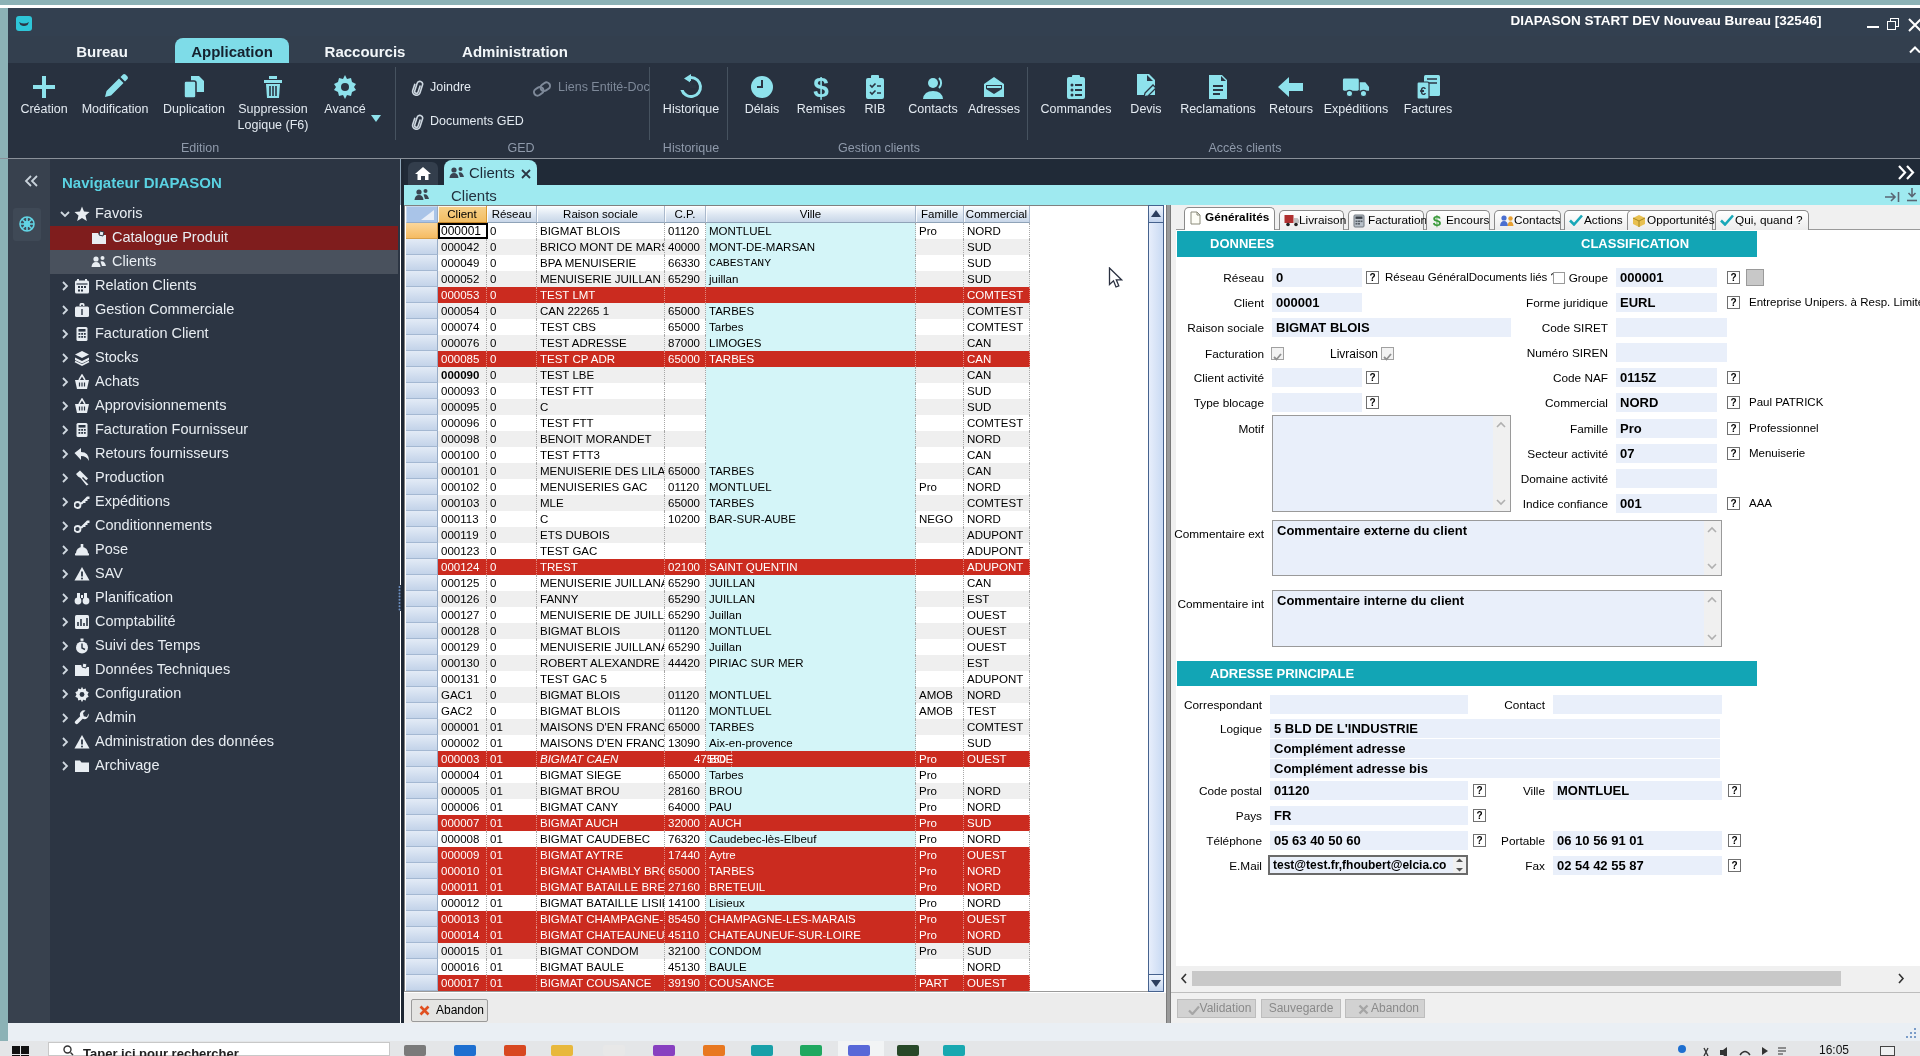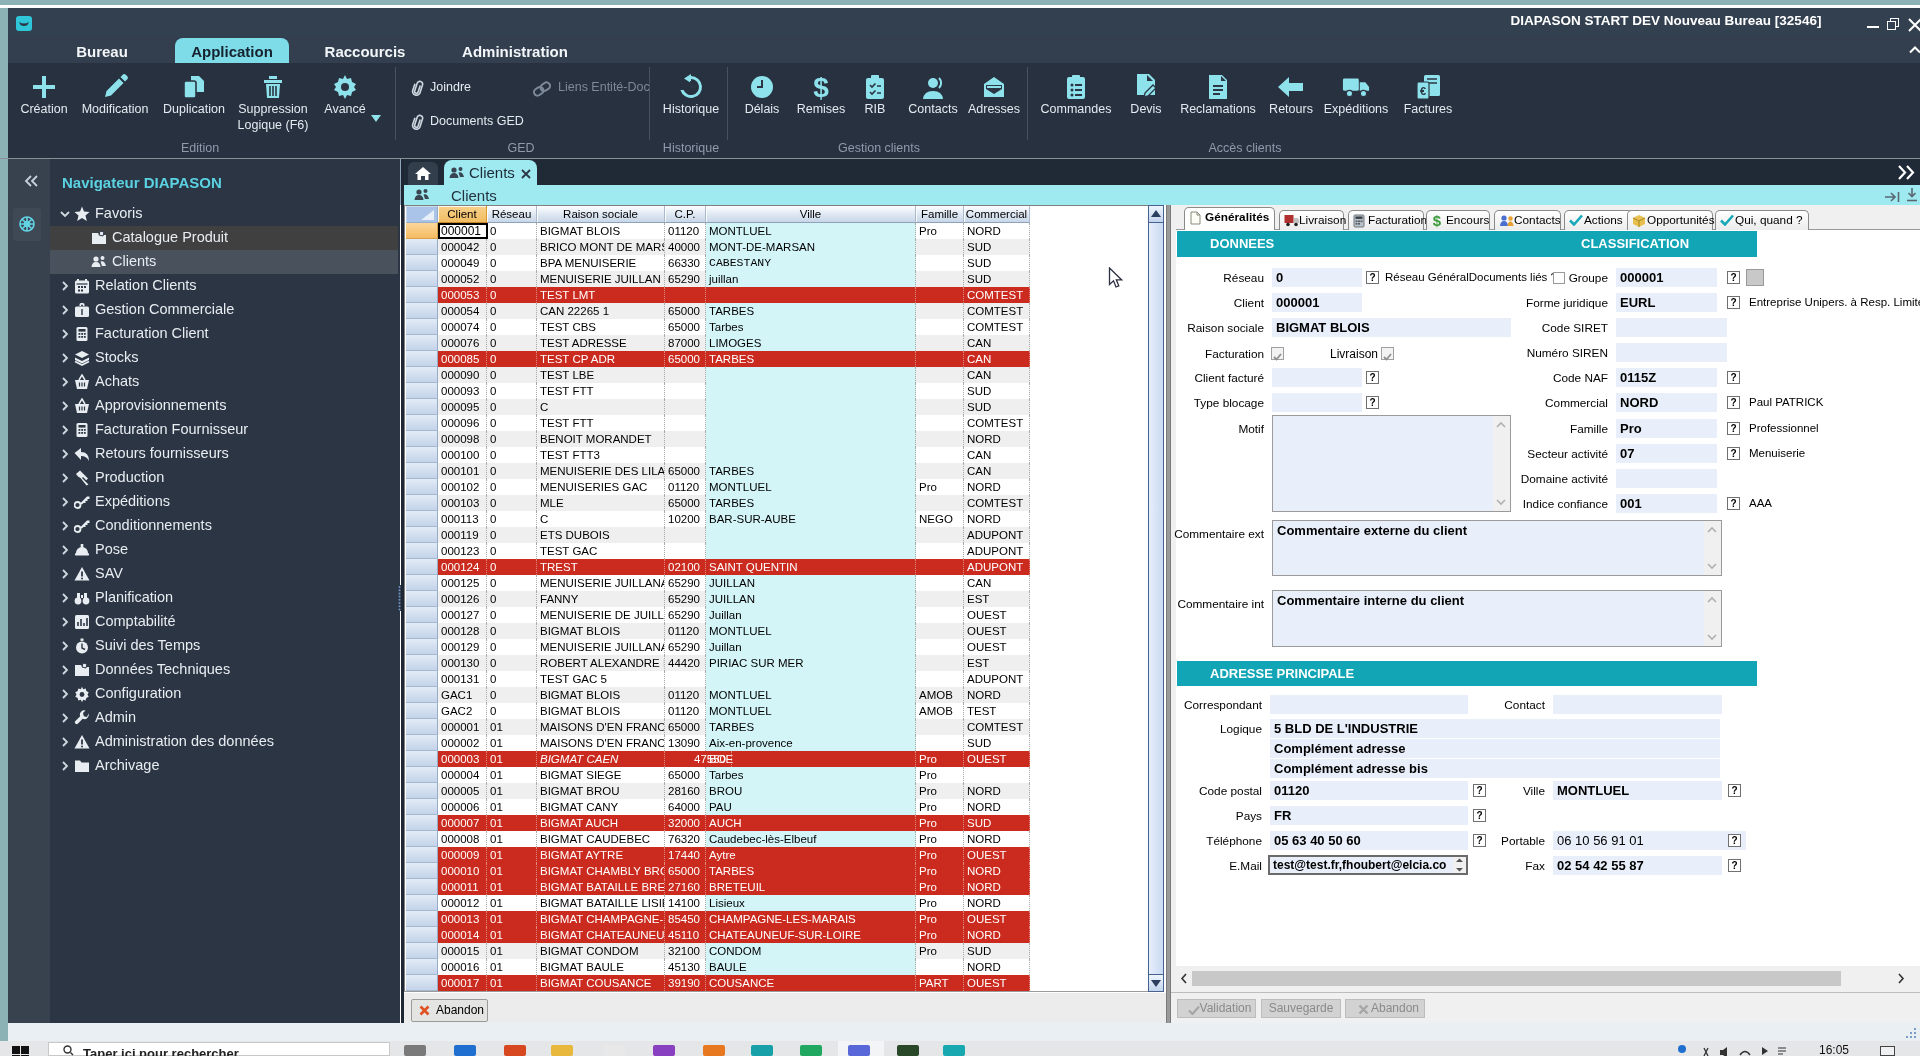--- a/index.html
+++ b/index.html
@@ -240,21 +240,21 @@
     <div class="nav-chev"><svg width="16" height="16">
         <path d="M4 6l4 4 4-4" stroke="#d0d8e0" stroke-width="1.8" fill="none"></path>
       </svg></div>
     <div class="nav-ico" style="left:24px">
       <svg width="16" height="16" viewBox="0 0 16 16" style="display:block">
         <path d="M8 0.5 10 5.5 15.5 6 11.5 9.5 12.8 15 8 12 3.2 15 4.5 9.5 0.5 6 6 5.5z" fill="#e8edf2"></path>
       </svg>
     </div>
     <div class="nav-txt" style="left:45px">Favoris</div>
   </div>
-<div class="nav-row" style="top:226px;background:#404040;">
+<div class="nav-row" style="top:226px;background:#7f1d1d;">
     <div class="nav-ico" style="left:41px">
       <svg width="16" height="16" viewBox="0 0 16 16" style="display:block">
         <path d="M1 3h6l1.5 2H15v9H1z" fill="#e8edf2"></path>
         <path d="M9 1l4 1-1 4-4-1z" fill="#e8edf2" stroke="#2b3543" stroke-width="1"></path>
       </svg>
     </div>
     <div class="nav-txt" style="left:62px">Catalogue Produit</div>
   </div>
 <div class="nav-row" style="top:250px;background:#49515d;">
     <div class="nav-ico" style="left:41px">
@@ -695,21 +695,21 @@
 <div class="gcell" style="left:438px;top:351px;width:49px;color:#fff;border-right:1px dotted #e08a80;">000085</div>
 <div class="gcell" style="left:487px;top:351px;width:50px;color:#fff;border-right:1px dotted #e08a80;">0</div>
 <div class="gcell" style="left:537px;top:351px;width:128px;color:#fff;border-right:1px dotted #e08a80;">TEST CP ADR</div>
 <div class="gcell" style="left:665px;top:351px;width:41px;color:#fff;border-right:1px dotted #e08a80;">65000</div>
 <div class="gcell" style="left:706px;top:351px;width:210px;color:#fff;border-right:1px dotted #e08a80;">TARBES</div>
 <div class="gcell" style="left:916px;top:351px;width:48px;color:#fff;border-right:1px dotted #e08a80;"></div>
 <div class="gcell" style="left:964px;top:351px;width:66px;color:#fff;border-right:1px dotted #e08a80;">CAN</div>
 <div class="gsel" style="top:367px;"></div>
 <div class="ab" style="left:438px;top:367px;width:592px;height:16px;background:#efefef"></div>
 <div class="ab" style="left:706px;top:367px;width:210px;height:16px;background:#d4f5f8"></div>
-<div class="gcell" style="left:438px;top:367px;width:49px;">000090</div>
+<div class="gcell" style="left:438px;top:367px;width:49px;font-weight:bold;">000090</div>
 <div class="gcell" style="left:487px;top:367px;width:50px;">0</div>
 <div class="gcell" style="left:537px;top:367px;width:128px;">TEST LBE</div>
 <div class="gcell" style="left:665px;top:367px;width:41px;"></div>
 <div class="gcell" style="left:706px;top:367px;width:210px;"></div>
 <div class="gcell" style="left:916px;top:367px;width:48px;"></div>
 <div class="gcell" style="left:964px;top:367px;width:66px;">CAN</div>
 <div class="gsel" style="top:383px;"></div>
 <div class="ab" style="left:438px;top:383px;width:592px;height:16px;background:#fff"></div>
 <div class="ab" style="left:706px;top:383px;width:210px;height:16px;background:#d4f5f8"></div>
 <div class="gcell" style="left:438px;top:383px;width:49px;">000093</div>
@@ -1194,21 +1194,21 @@
 <div class="flbl" style="left:1114px;top:321px;width:150px">Raison sociale</div>
 <div class="finp" style="left:1272px;top:318px;width:239px;height:19px;font-weight:bold">BIGMAT BLOIS</div>
 <div class="flbl" style="left:1114px;top:347px;width:150px">Facturation</div>
 <div class="ab" style="left:1271px;top:347px;width:13px;height:13px;background:#f2f2f2;border:1px solid #a0a0a0"><svg width="11" height="11">
       <path d="M2 6l2.5 2.5L9 3" stroke="#909090" stroke-width="1.8" fill="none"></path>
     </svg></div>
 <div class="ab" style="left:1330px;top:347px;width:60px;font-size:12px">Livraison</div>
 <div class="ab" style="left:1381px;top:347px;width:13px;height:13px;background:#f2f2f2;border:1px solid #a0a0a0"><svg width="11" height="11">
       <path d="M2 6l2.5 2.5L9 3" stroke="#909090" stroke-width="1.8" fill="none"></path>
     </svg></div>
-<div class="flbl" style="left:1114px;top:371px;width:150px">Client facturé</div>
+<div class="flbl" style="left:1114px;top:371px;width:150px">Client activité</div>
 <div class="finp" style="left:1272px;top:368px;width:90px;height:19px;font-weight:bold"></div>
 <div class="fq" style="left:1366px;top:371px">?</div>
 <div class="flbl" style="left:1114px;top:396px;width:150px">Type blocage</div>
 <div class="finp" style="left:1272px;top:393px;width:90px;height:19px;font-weight:bold"></div>
 <div class="fq" style="left:1366px;top:396px">?</div>
 <div class="flbl" style="left:1114px;top:422px;width:150px">Motif</div>
 <div class="ab" style="left:1272px;top:415px;width:239px;height:97px;background:#e9effa;border:1px solid #9a9a9a">
     <div class="ab" style="right:0;top:0;width:17px;height:95px;background:#f0f0f0"></div>
     <svg width="10" height="7" style="position:absolute;right:4px;top:5px">
       <path d="M1 6 5 2l4 4" stroke="#b0b0b0" stroke-width="1.6" fill="none"></path>
@@ -1276,21 +1276,21 @@
 <div class="flbl" style="left:1395px;top:784px;width:150px">Ville</div>
 <div class="finp" style="left:1553px;top:781px;width:169px;height:19px;font-weight:bold">MONTLUEL</div>
 <div class="fq" style="left:1728px;top:784px">?</div>
 <div class="flbl" style="left:1112px;top:809px;width:150px">Pays</div>
 <div class="finp" style="left:1270px;top:806px;width:198px;height:19px;font-weight:bold">FR</div>
 <div class="fq" style="left:1473px;top:809px">?</div>
 <div class="flbl" style="left:1112px;top:834px;width:150px">Téléphone</div>
 <div class="finp" style="left:1270px;top:831px;width:198px;height:19px;font-weight:bold">05 63 40 50 60</div>
 <div class="fq" style="left:1473px;top:834px">?</div>
 <div class="flbl" style="left:1395px;top:834px;width:150px">Portable</div>
-<div class="finp" style="left:1553px;top:831px;width:193px;height:19px;font-weight:normal">06 10 56 91 01</div>
+<div class="finp" style="left:1553px;top:831px;width:169px;height:19px;font-weight:bold">06 10 56 91 01</div>
 <div class="fq" style="left:1728px;top:834px">?</div>
 <div class="flbl" style="left:1112px;top:859px;width:150px">E.Mail</div>
 <div class="ab" style="left:1268px;top:855px;width:200px;height:20px;background:#e9effa;border:2px solid #6a6a6a;font-size:12px;font-weight:bold;line-height:16px;padding-left:3px;white-space:nowrap;overflow:hidden">test@test.fr,fhoubert@elcia.co<div class="ab" style="right:0;top:0;width:13px;height:16px;background:#f0f0f0">
       <svg width="9" height="5" style="position:absolute;left:2px;top:1px">
         <path d="M1 4 4.5 0.5 8 4z" fill="#555"></path>
       </svg>
       <svg width="9" height="5" style="position:absolute;left:2px;bottom:1px">
         <path d="M1 1 4.5 4.5 8 1z" fill="#555"></path>
       </svg>
     </div></div>

